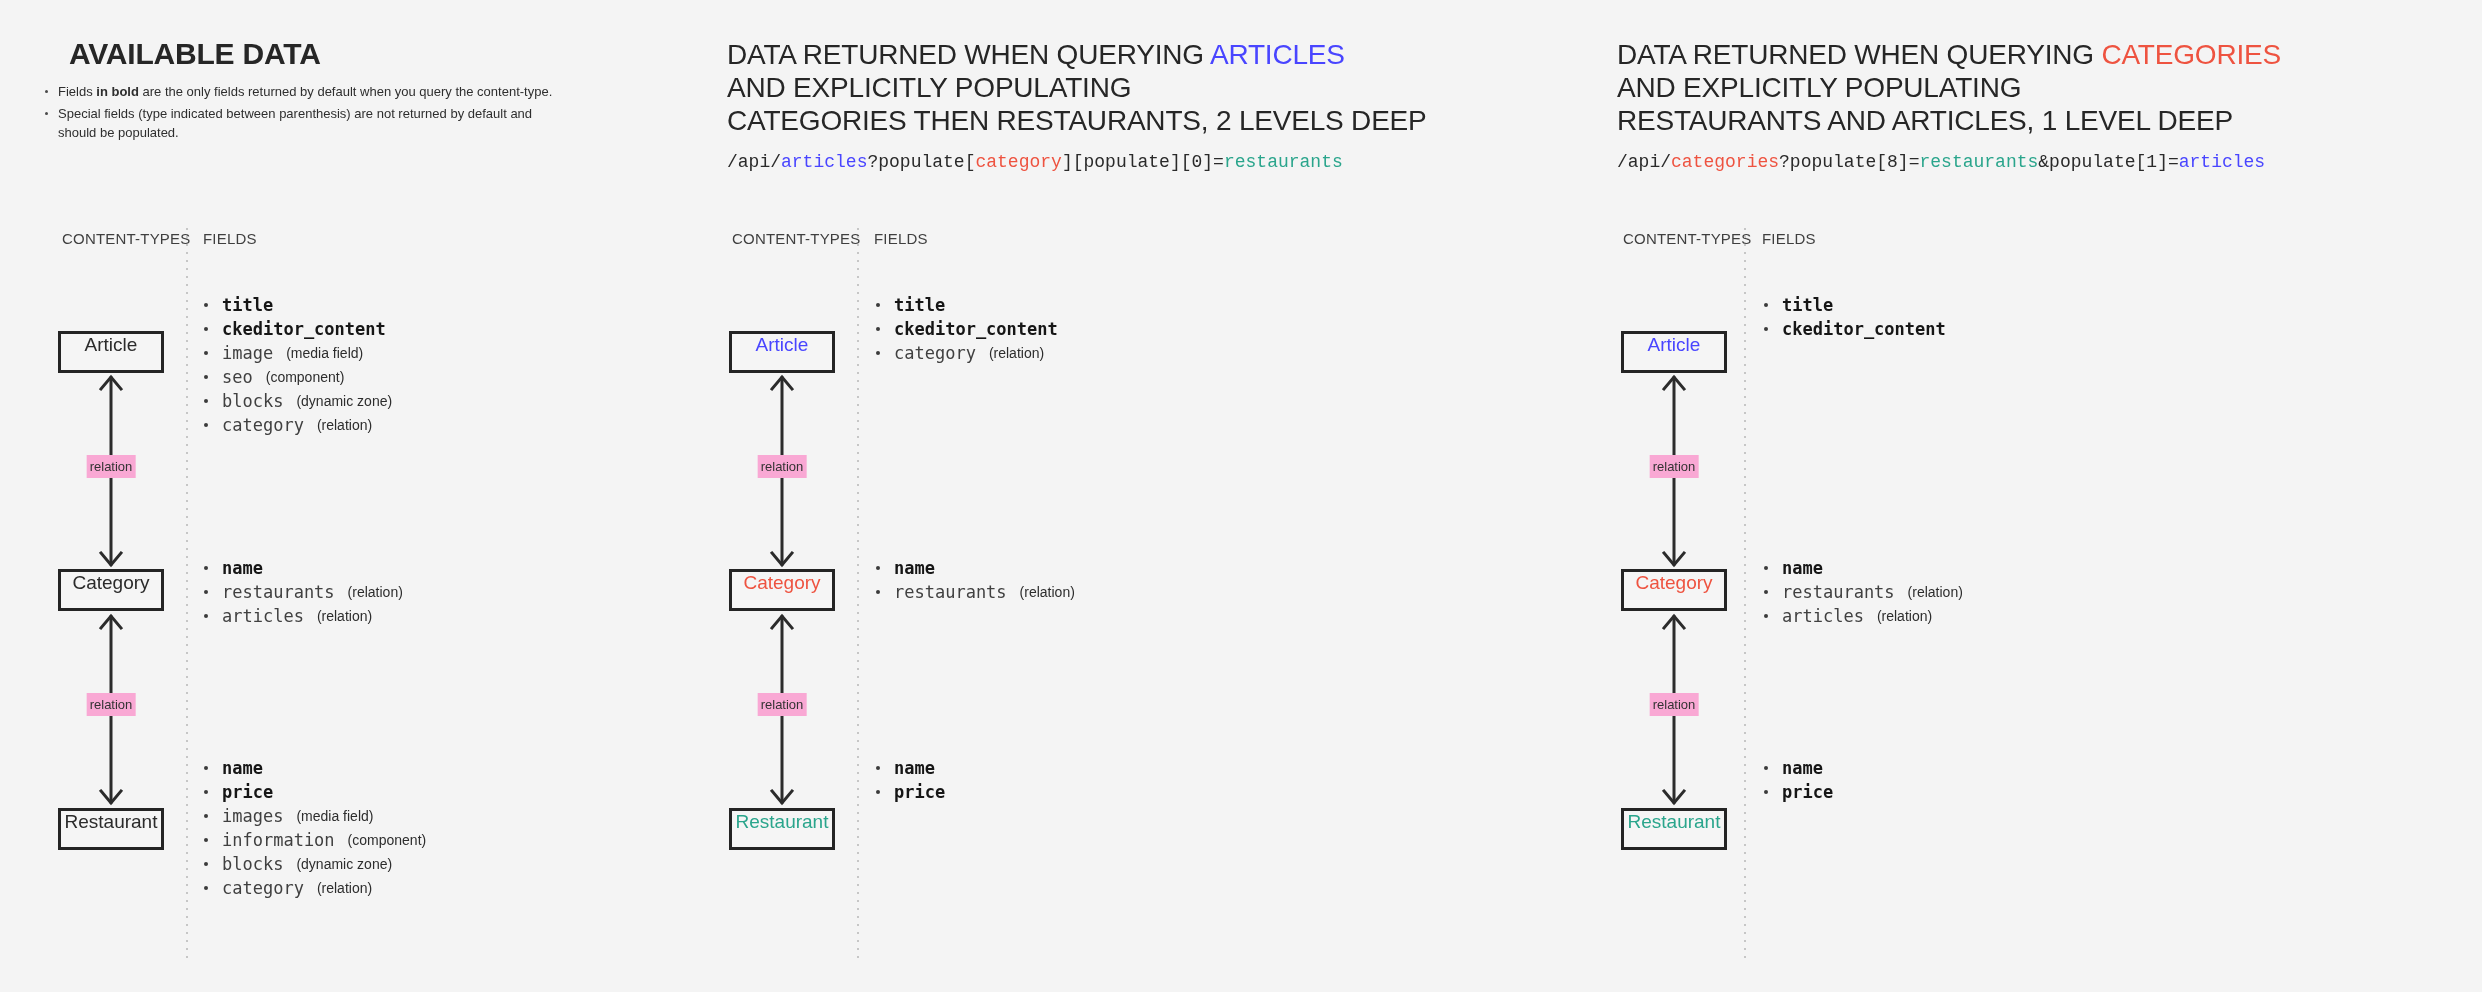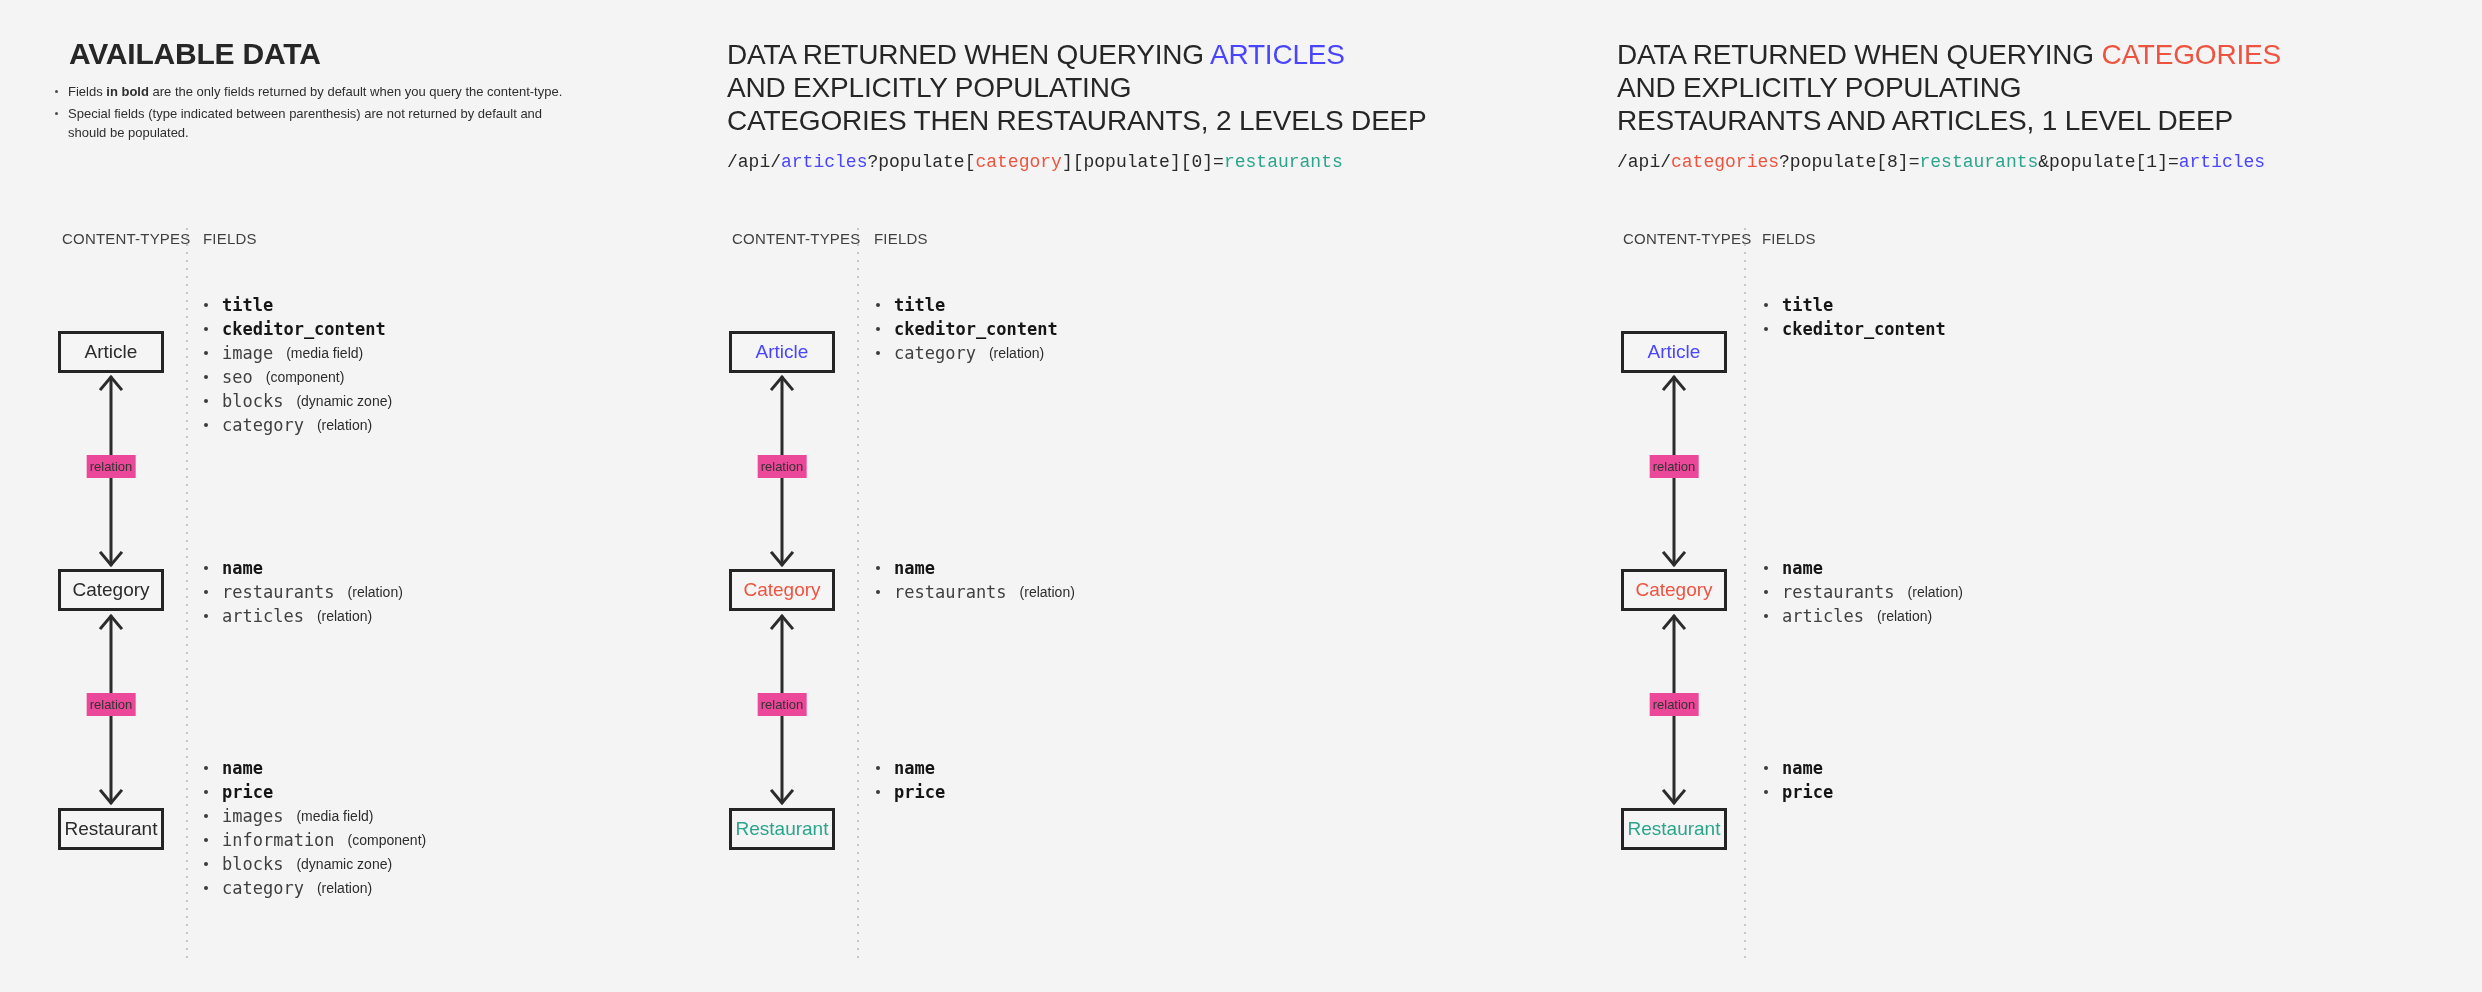--- a/index.html
+++ b/index.html
@@ -40,54 +40,54 @@
   .vdivider {
     width:2px;
     background-image:repeating-linear-gradient(to bottom, #c6c6c6 0px, #c6c6c6 2px, transparent 2px, transparent 8px);
   }
 
   
   .ctbox {
     width:106px; height:42px;
     border:3px solid #242424;
     background:#f5f5f5;
-    display:flex; align-items:center; justify-content:center;
+    display:flex; align-items:flex-start; justify-content:center;
     font-size:19px; color:#2b2b2b;
   }
 
   
   .connector { overflow:visible; }
   .connector line, .connector polyline {
     stroke:#2b2b2b; stroke-width:3; fill:none; stroke-linecap:square;
   }
 
   .rel-label {
     font-size:13px; color:#333333;
-    background:#ec4899; padding:4px 3px;
+    background:#f9a8d4; padding:4px 3px;
     transform:translateX(-50%);
     white-space:nowrap;
   }
 
   
   .fgroup { width:430px;margin-top:6px; }
   .frow { display:flex; align-items:center; height:24px; white-space:nowrap; }
   .frow .dot {
     width:4px; height:4px; border-radius:50%;
     background:#3a3a3a; margin-right:14px; flex:0 0 auto;
   }
   .fname { font-family:"DejaVu Sans Mono", monospace; font-size:17px; color:#404040; }
   .fname.fbold { font-weight:700; color:#161616; }
   .ftype { font-size:14px; color:#2d2d2d; margin-left:13px; }
 </style>
 </head>
 <body>
 
 <div class="abs col-title" style="left:69px; top:37px;">AVAILABLE DATA</div>
 
-<div class="abs notes" style="left:48px; top:82px;">
+<div class="abs notes" style="left:38px; top:82px;">
   <div class="note-item">
     <span class="ndot"></span><span>Fields </span><b>in bold</b><span> are the only fields returned by default when you query the content-type.</span>
   </div>
   <div class="note-item">
     <span class="ndot"></span><span>Special fields (type indicated between parenthesis) are not returned by default and should be populated.</span>
   </div>
 </div>
 
 <div class="abs sublabel" style="left:62px; top:230px;">CONTENT-TYPES</div>
 <div class="abs sublabel" style="left:203px; top:230px;">FIELDS</div>

